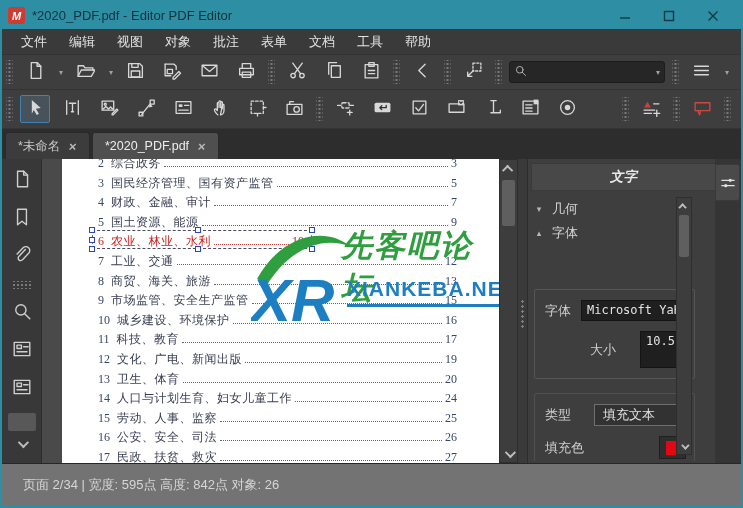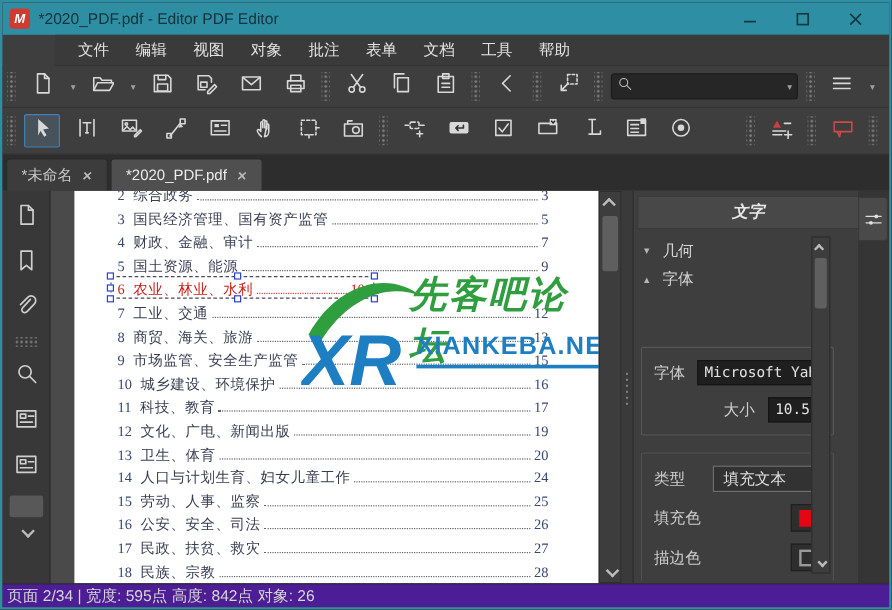--- a/index.html
+++ b/index.html
@@ -14,21 +14,21 @@
               font-weight:bold; font-style:italic; font-size:11px; display:flex; align-items:center;
               justify-content:center; margin-right:7px; }
   .title-text { color:#12333c; font-size:13px; }
   .win-controls { margin-left:auto; display:flex; }
   .wc { width:44px; height:24px; display:flex; align-items:center; justify-content:center;
         color:#123a44; font-size:14px; }
   .wc svg { width:12px; height:12px; stroke:#123a44; stroke-width:1.4; fill:none; }
 
   
   .menubar { height:26px; background:#3a3a3a; display:flex; align-items:center; padding-left:8px;
-             border-bottom:1px solid #333; flex:0 0 auto;margin-left:44px; }
+             border-bottom:1px solid #333; flex:0 0 auto; }
   .menu-item { color:#e2e2e2; font-size:13px; padding:0 11px; height:100%; display:flex; align-items:center; }
 
   
   .toolbar { background:#3e3e3e; display:flex; align-items:center; gap:7px; padding:0 4px;
              border-bottom:1px solid #343434; flex:0 0 auto; }
   .toolbar1 { height:35px; }
   .toolbar2 { height:39px; }
   .handle { width:7px; height:24px; flex:0 0 auto;
             background-image:radial-gradient(#7a7a7a 1px, transparent 1.2px);
             background-size:4px 4px; background-position:center; }
@@ -118,38 +118,38 @@
   .rp-body { position:absolute; left:6px; right:24px; top:38px; bottom:2px; overflow:hidden; }
   .rp-section { display:flex; align-items:center; gap:8px; height:24px; color:#d5d5d5; }
   .rp-arrow { font-size:9px; color:#b5b5b5; width:10px; text-align:center; }
   .rp-group { border:1px solid #565656; border-radius:2px; margin-top:8px; padding:10px 8px 10px 10px; }
   .rp-row { display:flex; align-items:center; margin-bottom:10px; }
   .rp-row:last-child { margin-bottom:0; }
   .rp-label { flex:0 0 auto; }
   .field { background:#1f1f1f; border:1px solid #141414; color:#e3e3e3; padding:2px 5px;
            font-family:"DejaVu Sans Mono", monospace; font-size:12px; }
   .font-field { margin-left:10px; flex:1; height:21px; white-space:nowrap; overflow:hidden; }
-  .size-field { margin-left:11px; width:46px; height:21px; }
+  .size-field { margin-left:24px; width:46px; height:37px; }
   .select { margin-left:auto; width:92px; height:22px; background:#323232; border:1px solid #6e6e6e;
             color:#e0e0e0; display:flex; align-items:center; padding-left:8px; font-size:13px; }
   .swatch-btn { margin-left:auto; width:27px; height:23px; background:#2e2e2e; border:1px solid #1f1f1f;
                 display:flex; align-items:center; justify-content:center; }
   .swatch-fill { width:14px; height:14px; }
   .swatch-stroke { width:14px; height:14px; border:2.5px solid #9a9a9a; background:#2e2e2e; }
   .rp-scroll { position:absolute; right:27px; top:38px; bottom:8px; width:16px; background:#3d3d3d;
                border:1px solid #2e2e2e; }
   .rp-side { position:absolute; right:0; top:0; bottom:0; width:26px; background:#353535; }
   .flyout-btn { position:absolute; right:1px; top:5px; width:25px; height:37px; background:#4a4a4a;
                 border:1px solid #3a3a3a; border-radius:0 3px 3px 0; display:flex; align-items:center;
                 justify-content:center; color:#e0e0e0; }
   .flyout-btn .ic { width:16px; height:16px; }
 
   
-  .statusbar { height:20px; background:#4c1d95; border-top:1px solid #272727; display:flex;
-               align-items:center; padding-left:4px; color:#d6d6d6; font-size:13px; flex:0 0 auto; }
+  .statusbar { height:43px; background:#737373; border-top:1px solid #272727; display:flex;
+               align-items:center; padding-left:21px; color:#d6d6d6; font-size:13px; flex:0 0 auto; }
 </style>
 </head>
 <body>
 
 <div class="win">
 
   <div class="titlebar">
     <div class="app-logo">M</div>
     <div class="title-text">*2020_PDF.pdf - Editor PDF Editor</div>
     <div class="win-controls">

